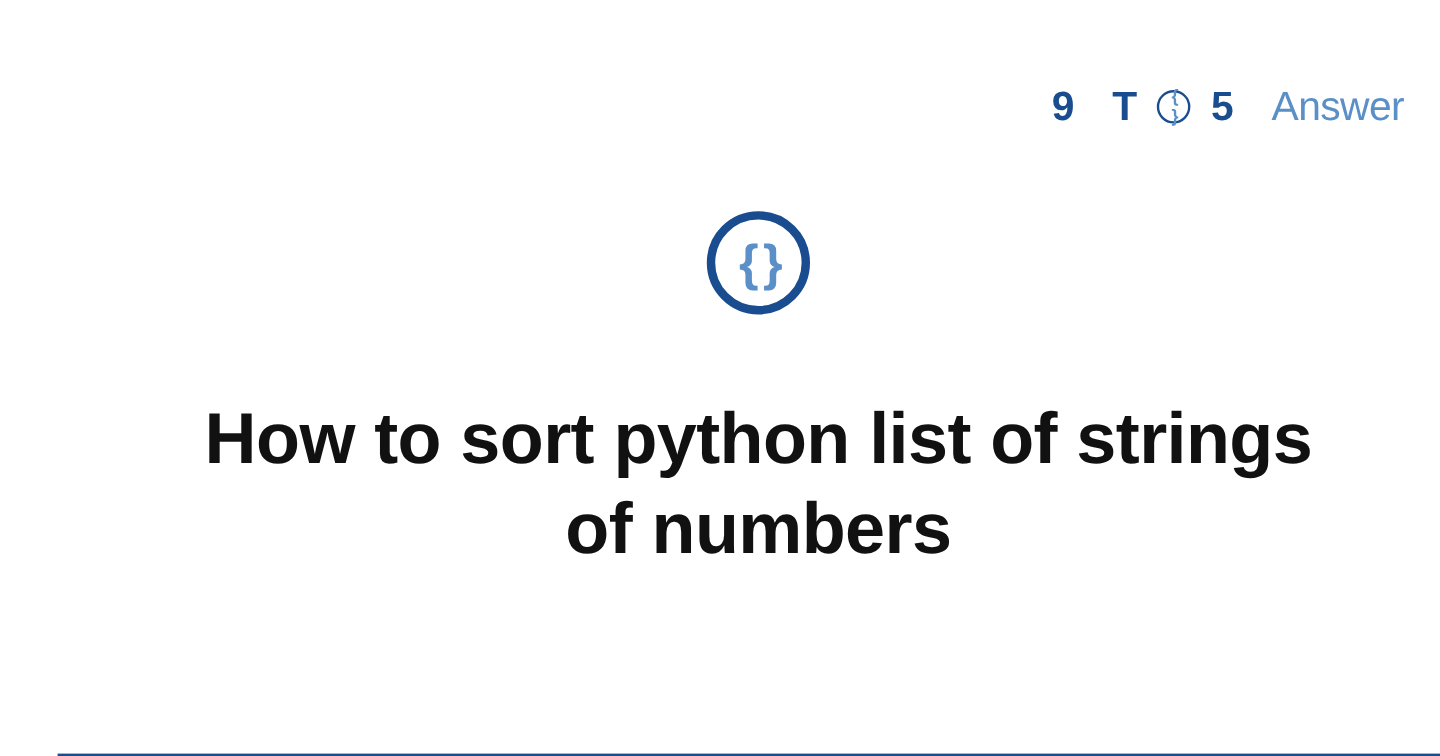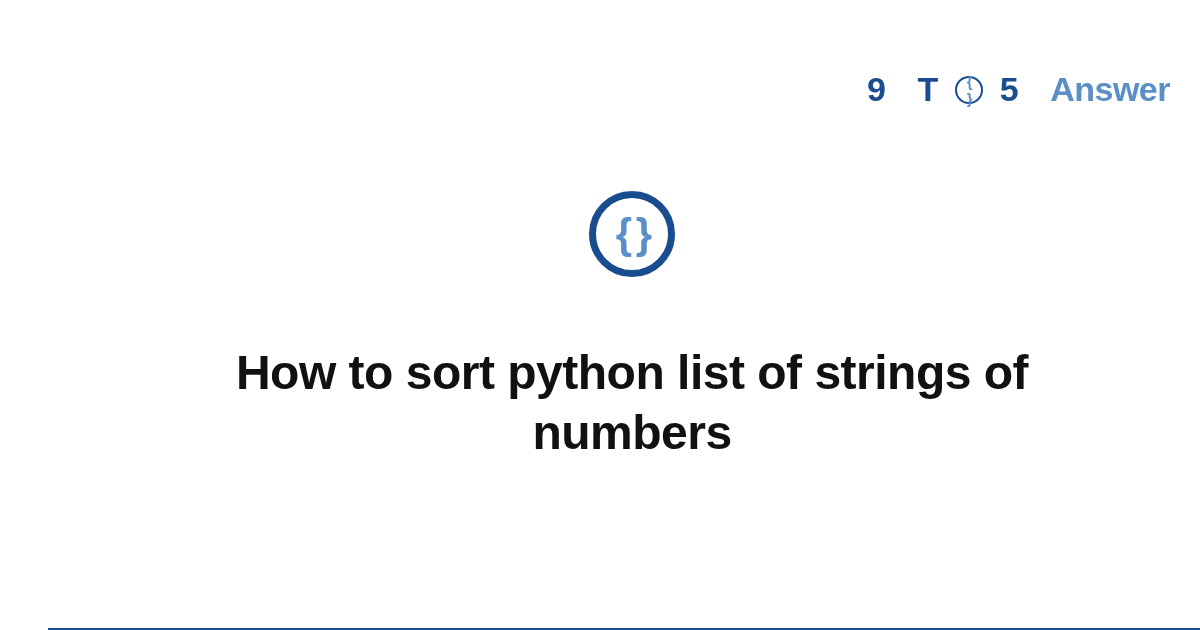--- a/index.html
+++ b/index.html
@@ -49,21 +49,21 @@
       color: #5a8fc7;
       font-weight: 700;
       letter-spacing: -2px;
     }
     .brand .five {
       color: #1a4d8f;
       font-weight: 600;
     }
     .brand .answer {
       color: #5a8fc7;
-      font-weight: 700;
+      font-weight: 400;
     }
     .content {
       position: absolute;
       top: 0;
       left: 0;
       right: 0;
       bottom: 0;
       display: flex;
       flex-direction: column;
       align-items: center;
@@ -82,21 +82,21 @@
       margin-bottom: 50px;
     }
     .icon-braces {
       font-size: 42px;
       font-weight: 700;
       color: #5a8fc7;
       letter-spacing: -4px;
       font-family: "Helvetica Neue", Arial, sans-serif;
     }
     .title {
-      font-size: 48px;
+      font-size: 60px;
       font-weight: 700;
       color: #111111;
       text-align: center;
       line-height: 1.25;
       letter-spacing: -0.5px;
     }
     .bottom-bar {
       position: absolute;
       left: 0;
       right: 0;

